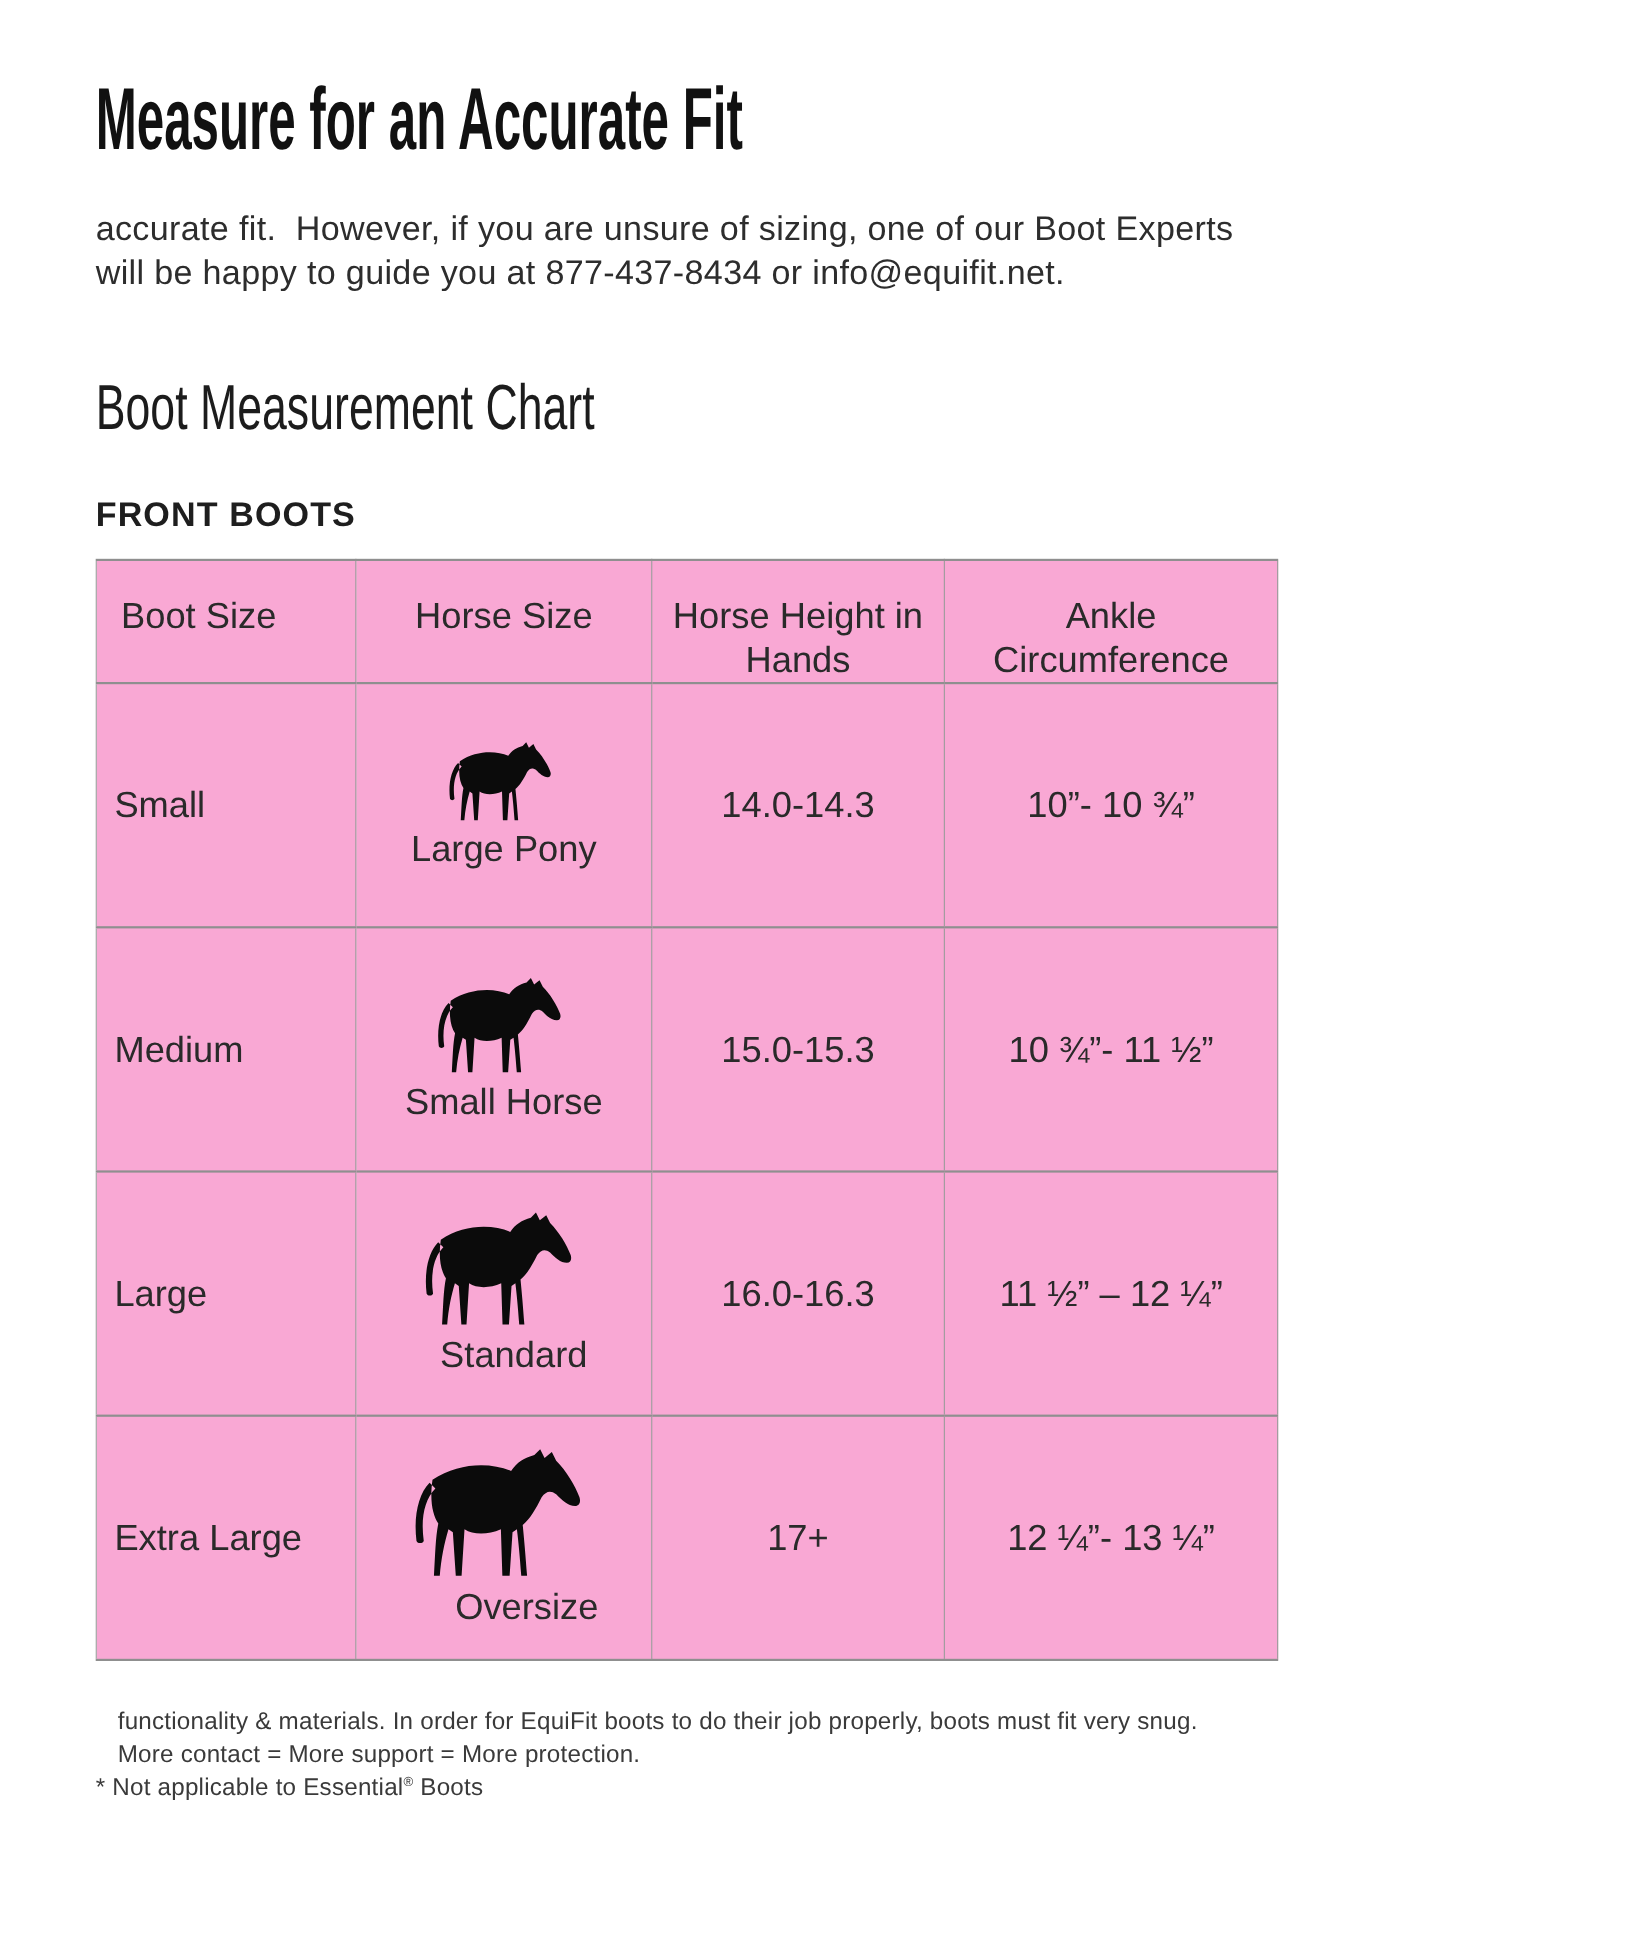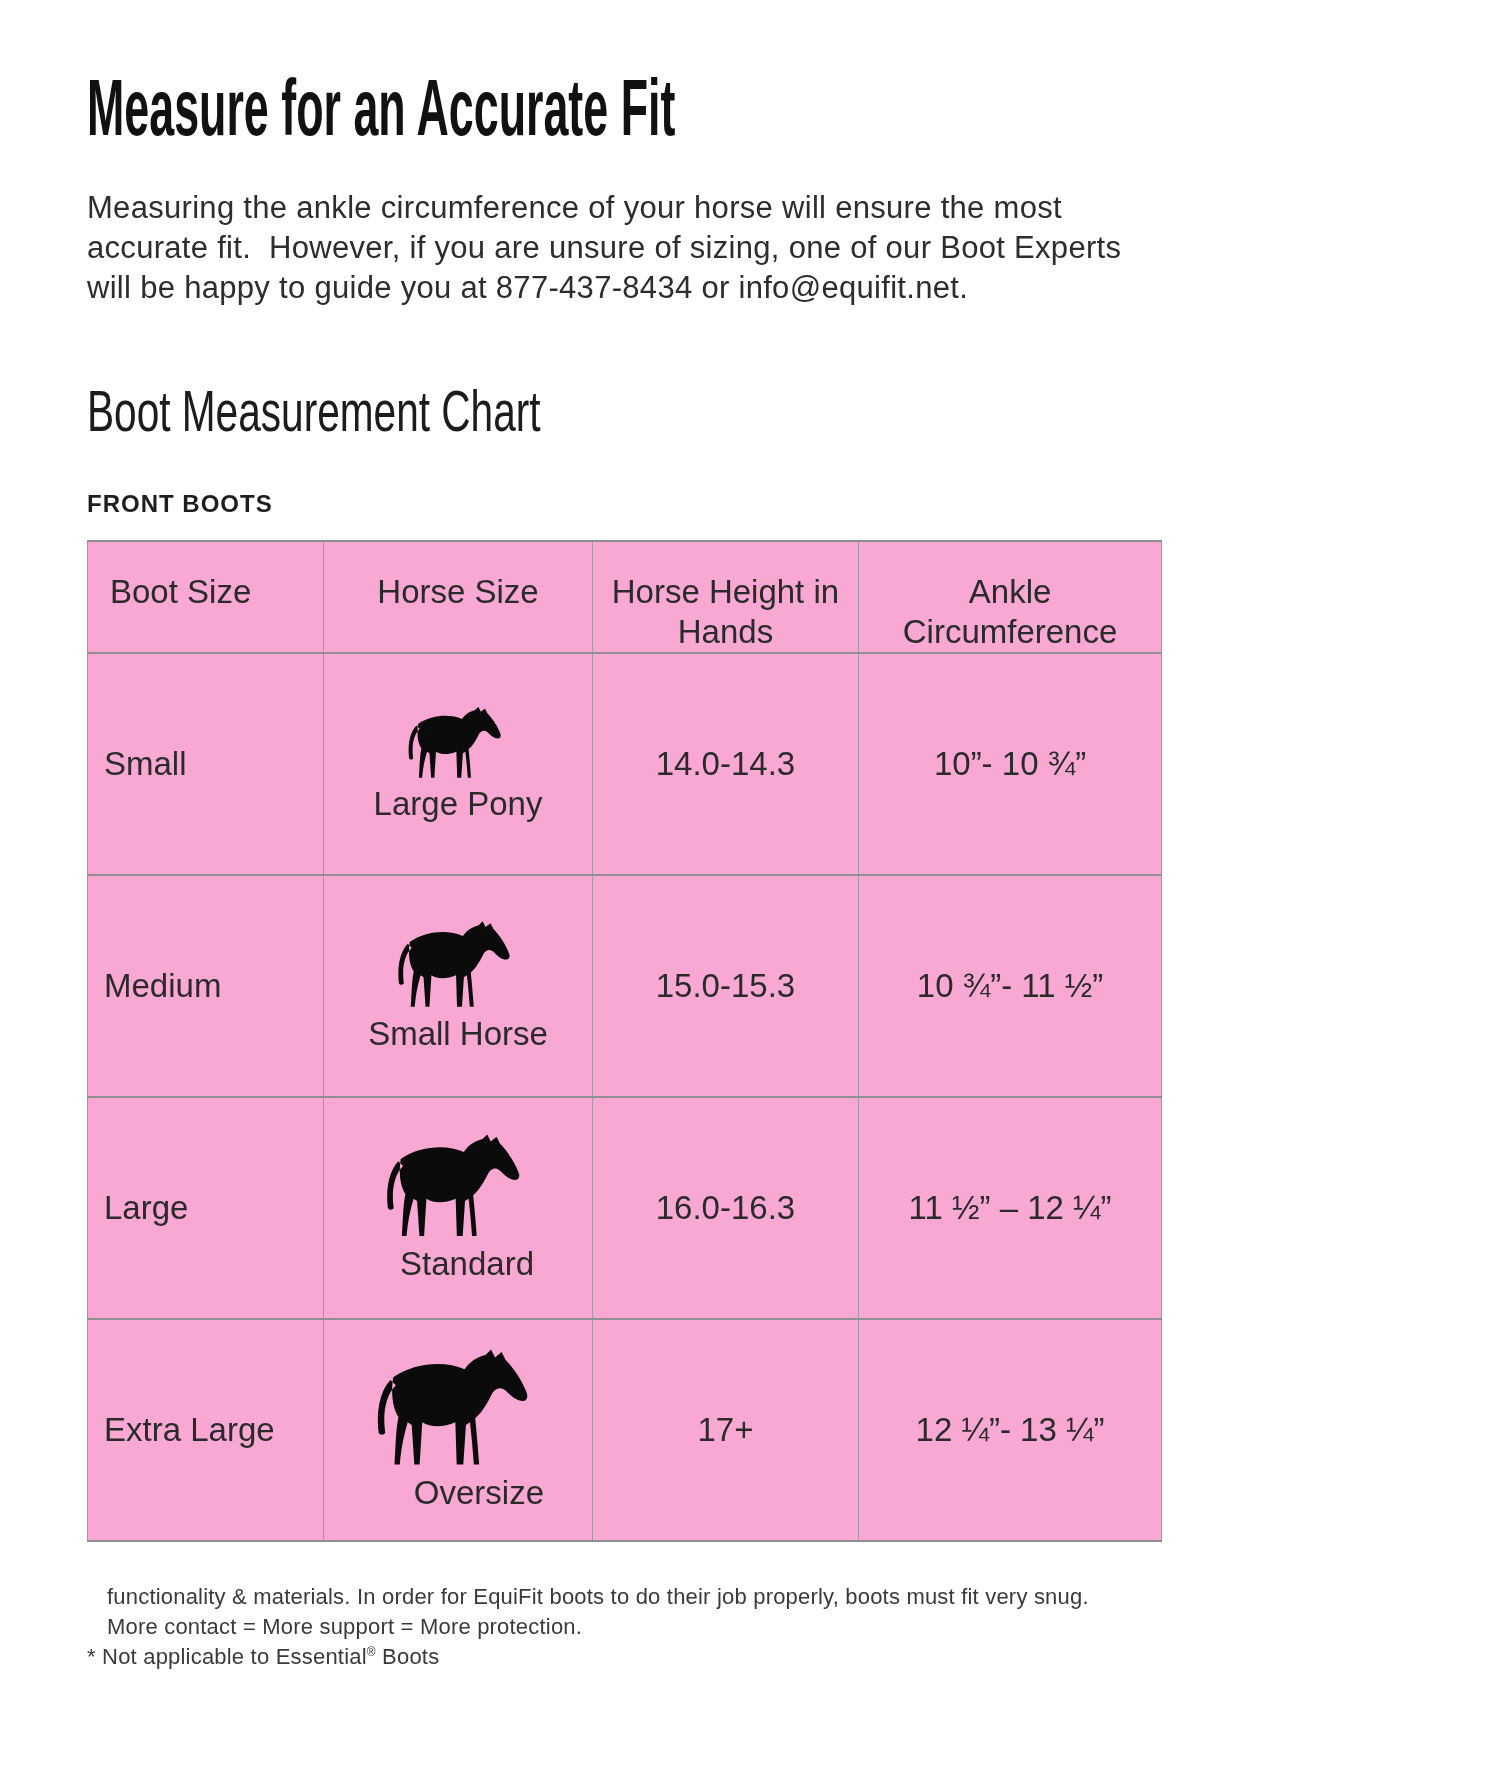--- a/index.html
+++ b/index.html
@@ -44,21 +44,21 @@
     font-size: 58px;
     font-weight: 400;
     line-height: 1;
     color: #1c1c1c;
     transform: scaleX(0.70);
     transform-origin: 0 50%;
     white-space: nowrap;
   }
   .table-label {
     margin-top: 50px;
-    font-size: 24px;
+    font-size: 31px;
     font-weight: 700;
     letter-spacing: 1px;
     color: #1e1e1e;
   }
 
   
   table.size-chart {
     margin-top: 22px;
     width: 100%;
     border-collapse: collapse;
@@ -117,21 +117,20 @@
   .fn sup { font-size: 12px; vertical-align: super; line-height: 0; }
 </style>
 </head>
 <body>
 
 <div class="page">
 
   <h1 class="main-title">Measure for an Accurate Fit</h1>
 
   <div class="intro">
-    <div class="intro-line">Measuring the ankle circumference of your horse will ensure the most</div>
     <div class="intro-line">accurate fit.  However, if you are unsure of sizing, one of our Boot Experts</div>
     <div class="intro-line">will be happy to guide you at 877-437-8434 or info@equifit.net.</div>
   </div>
 
   <h2 class="section-title">Boot Measurement Chart</h2>
 
   <div class="table-label">FRONT BOOTS</div>
 
   <table class="size-chart">
     <colgroup>

